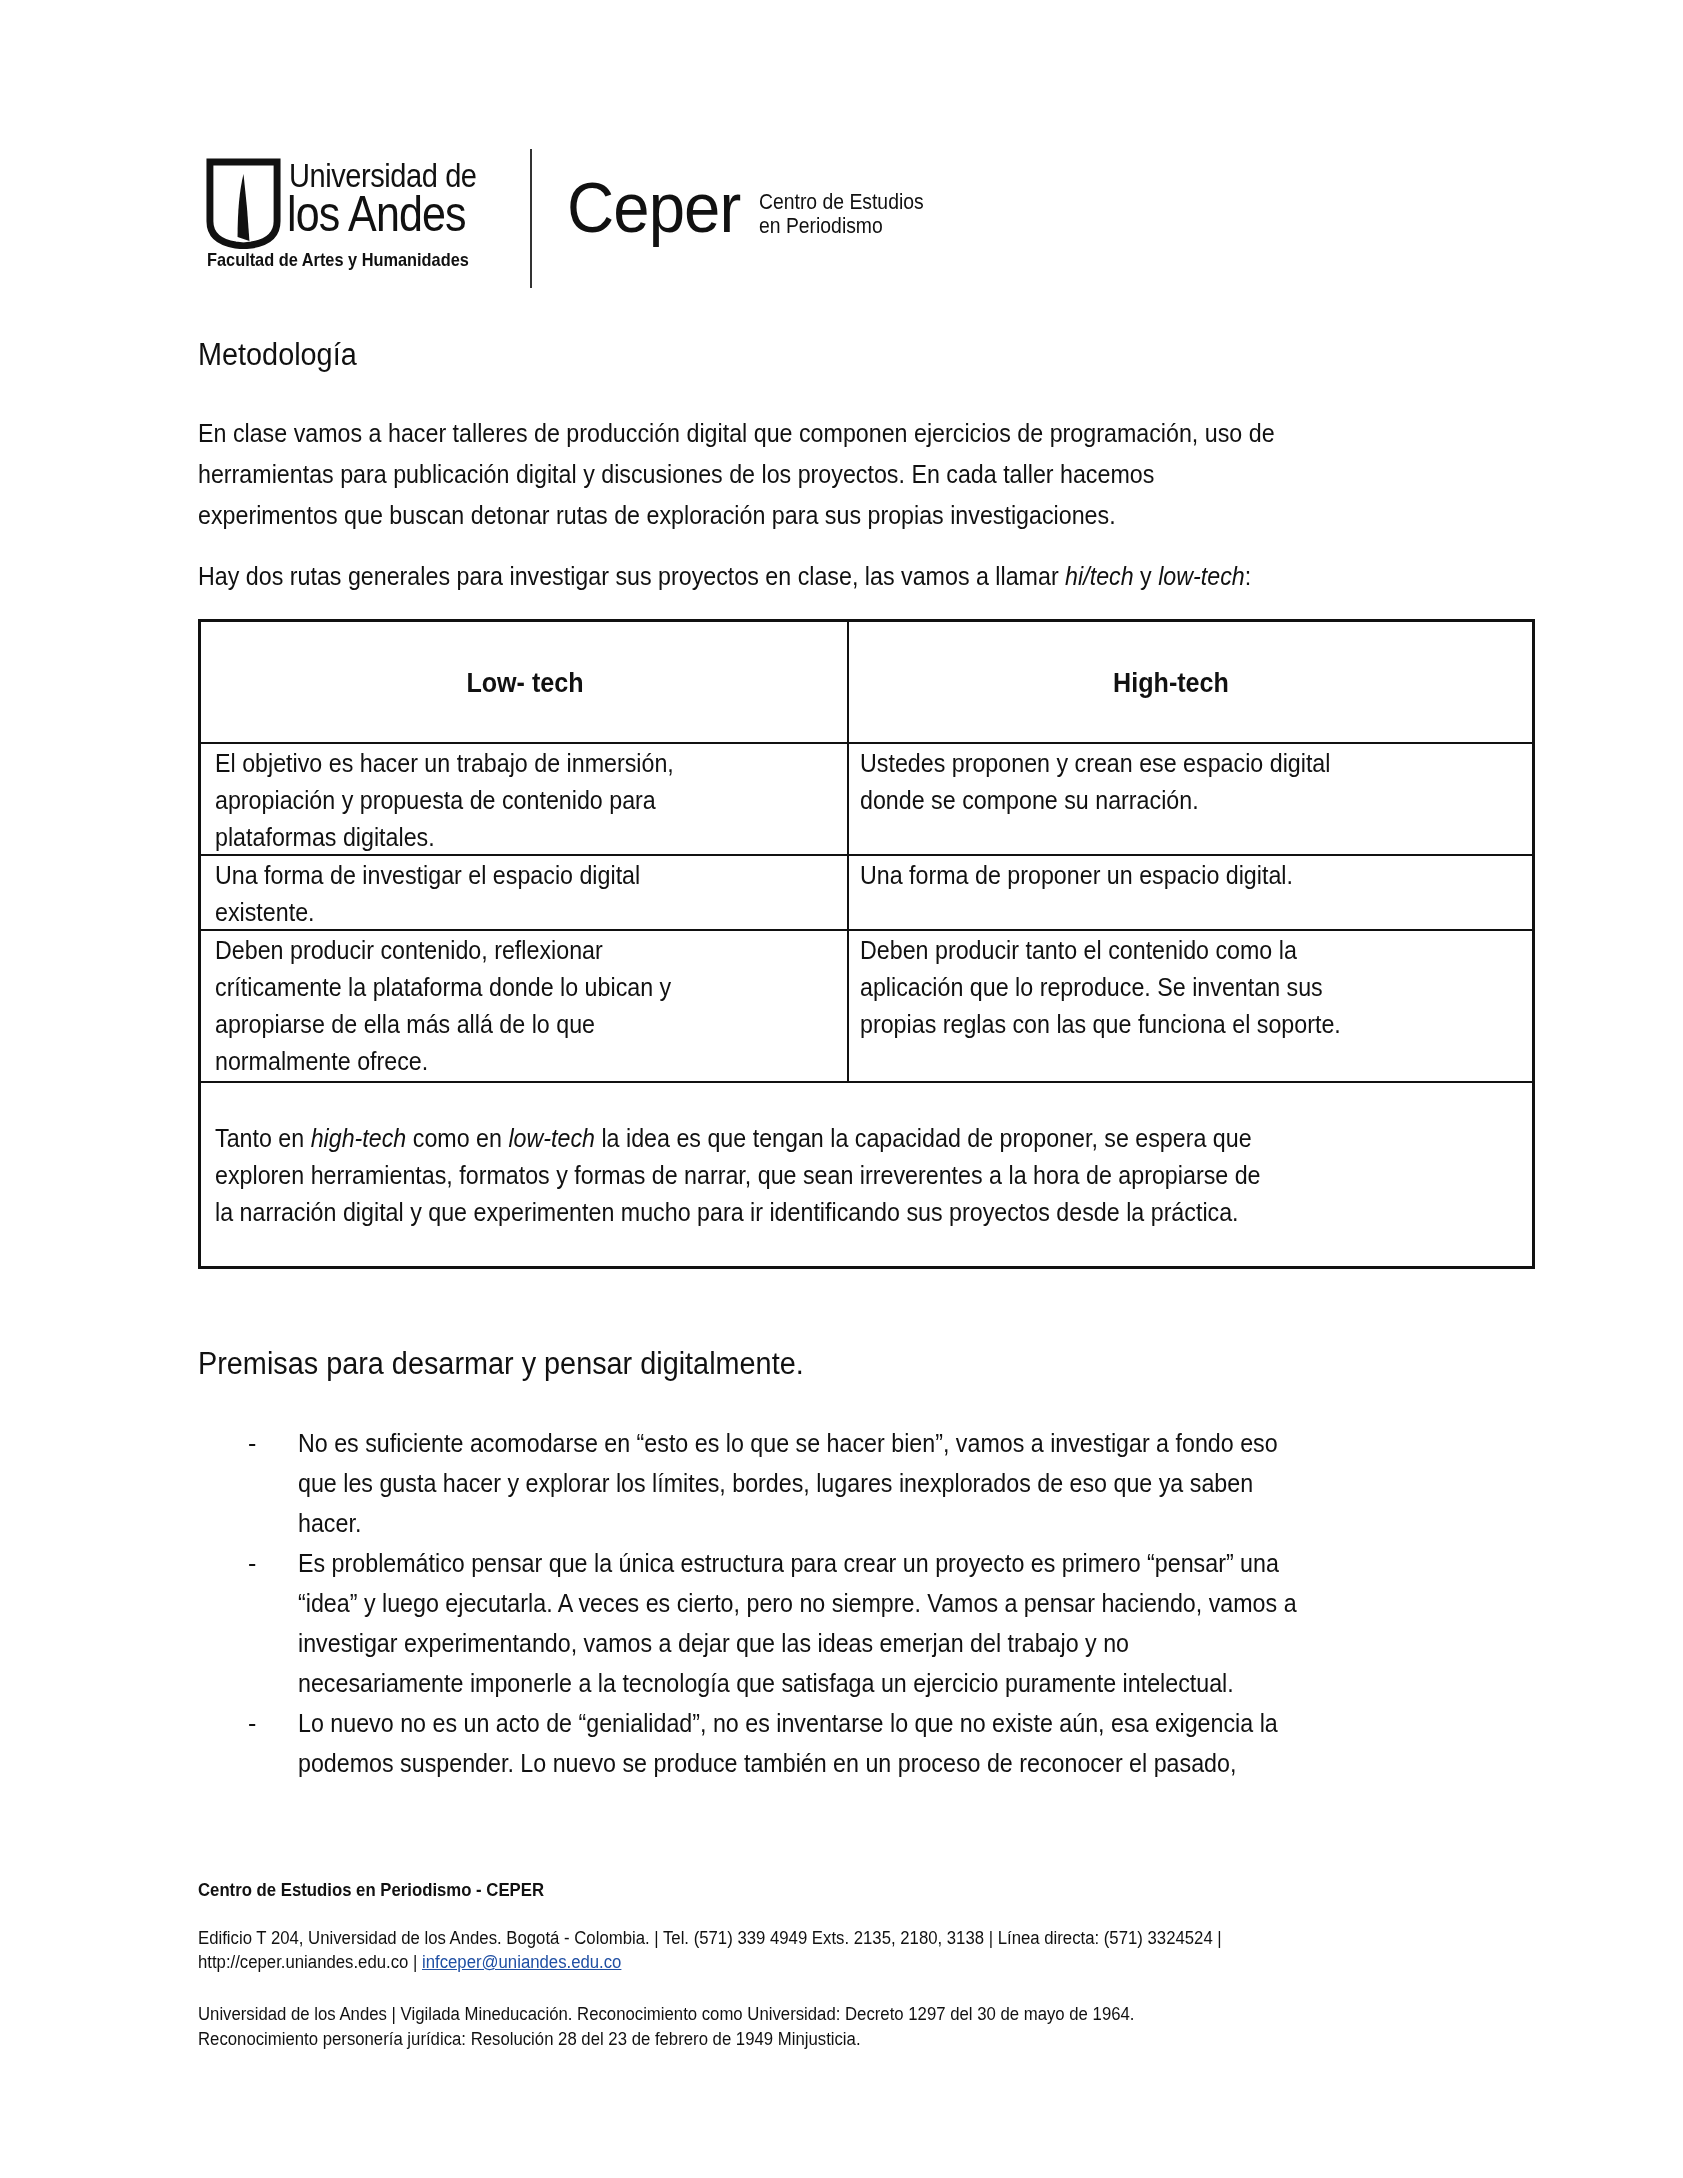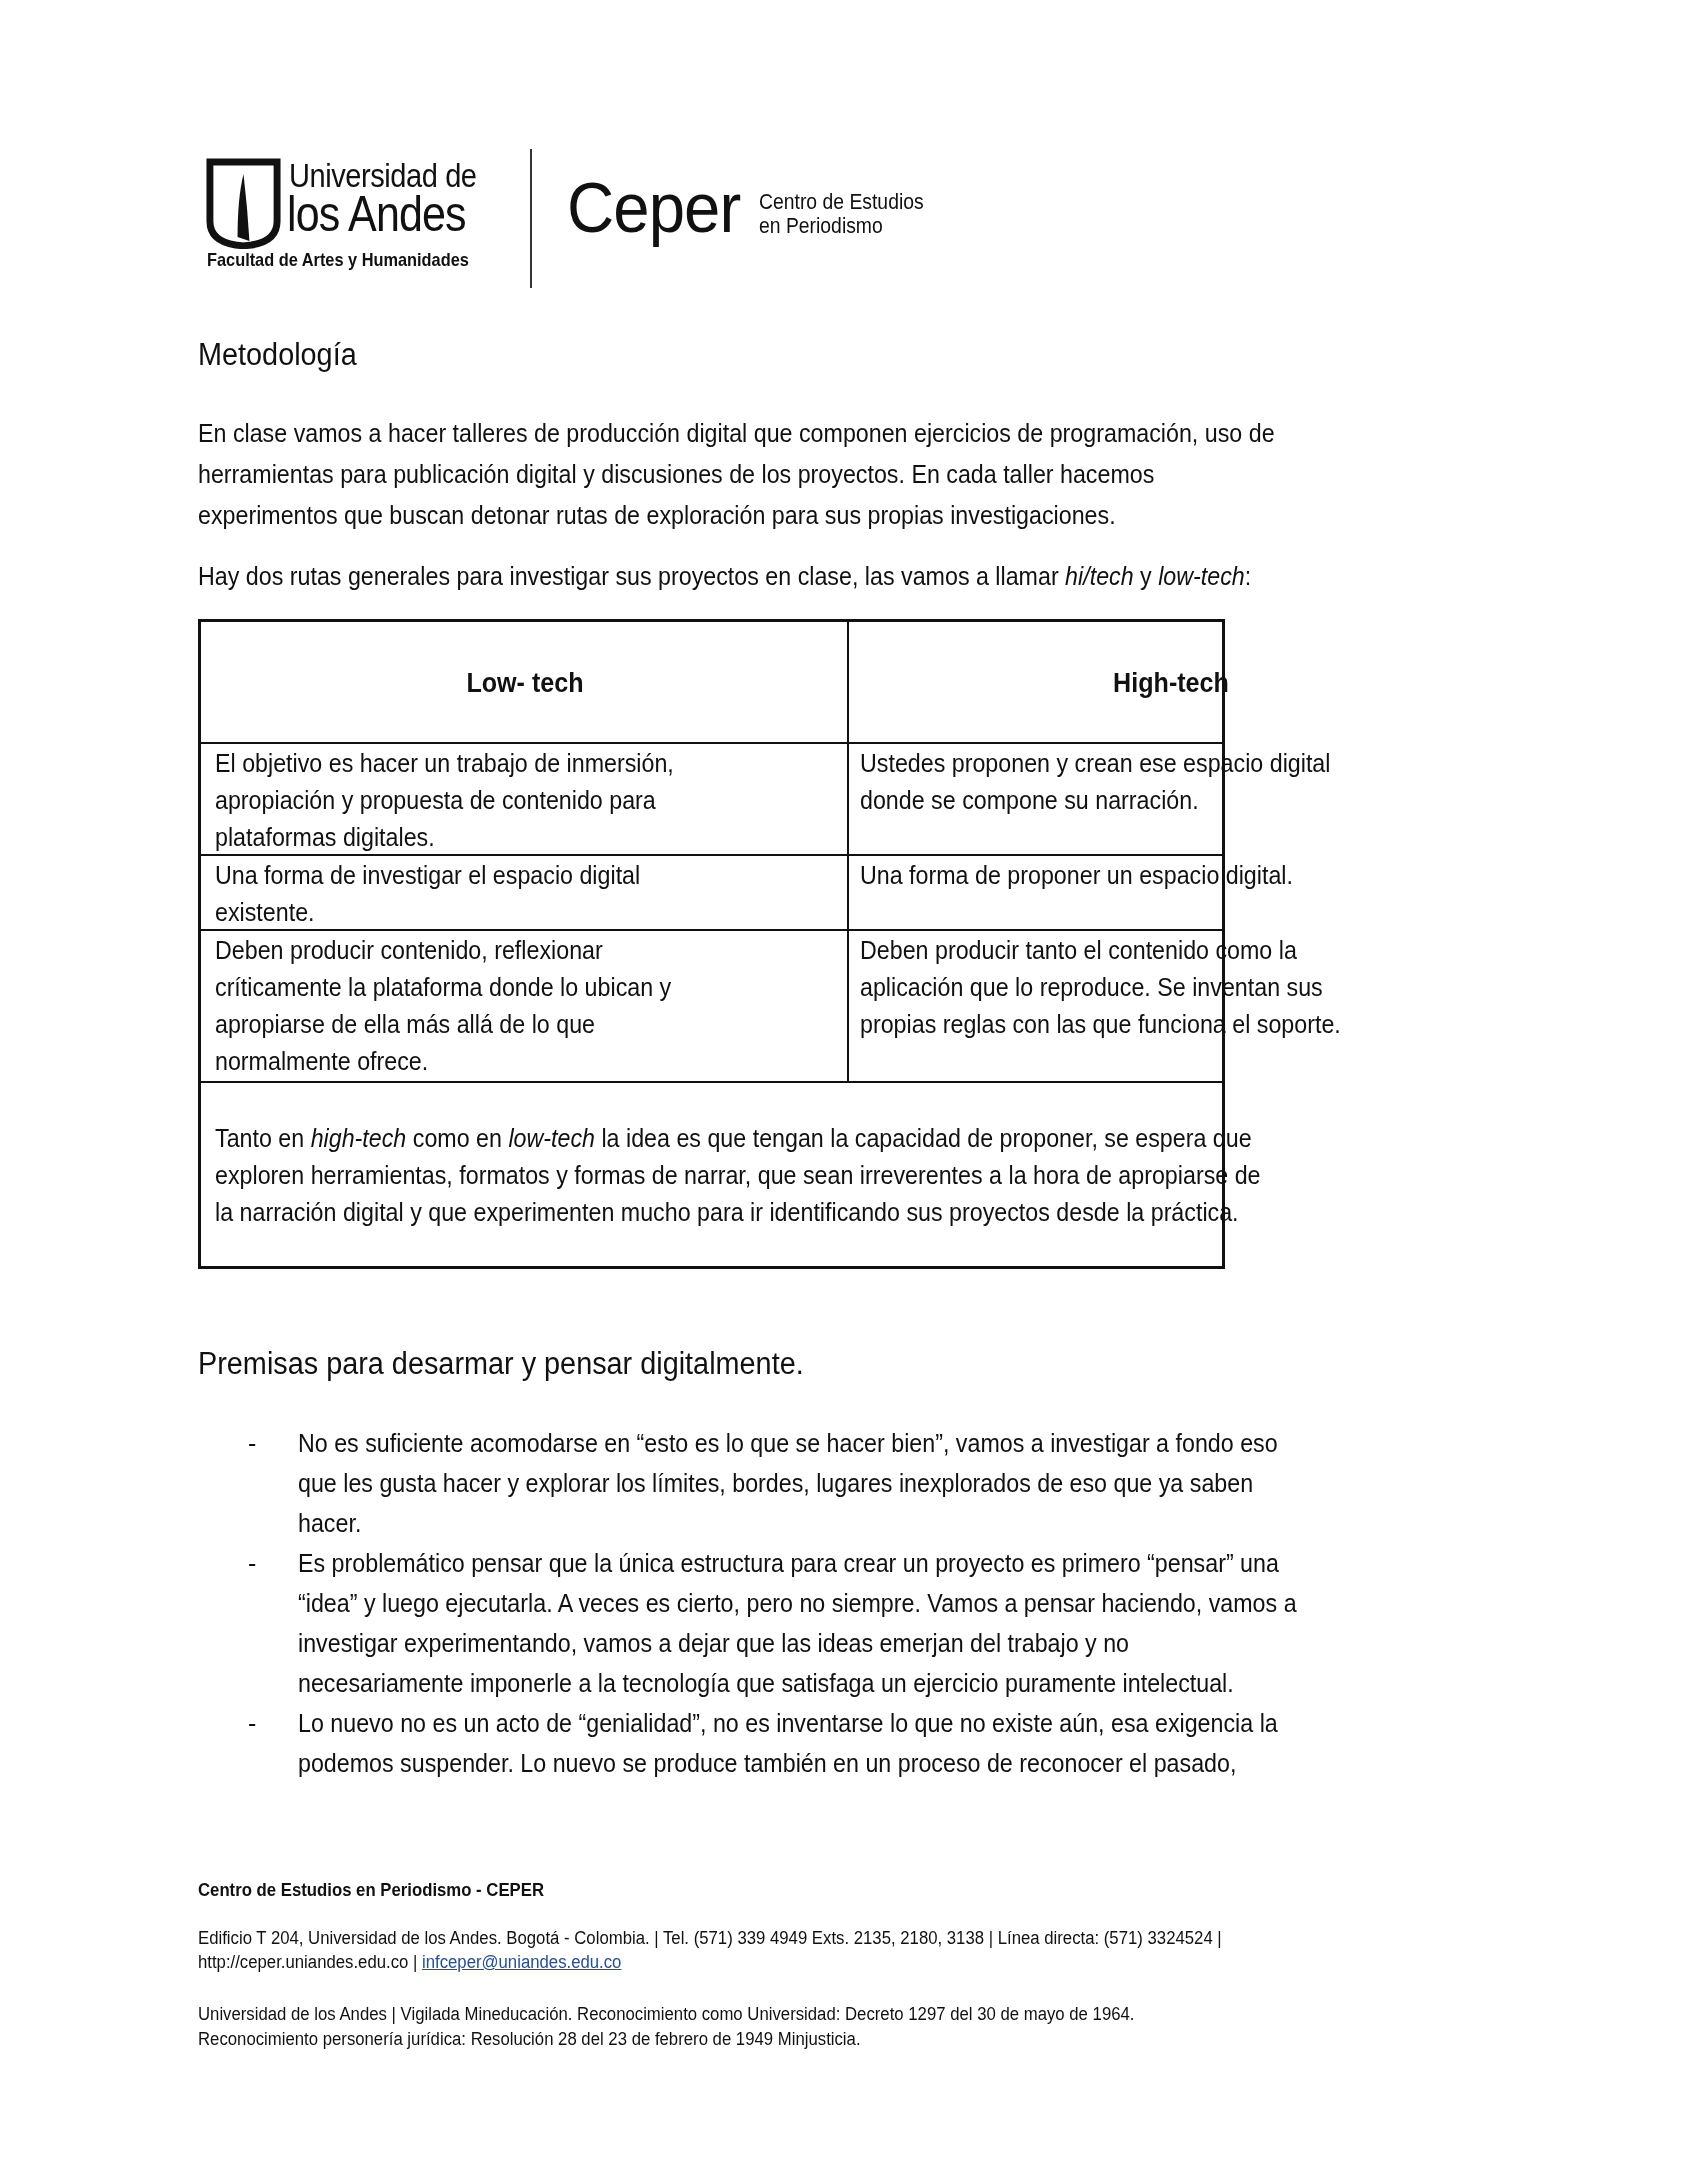--- a/index.html
+++ b/index.html
@@ -23,21 +23,21 @@
     
     .h-section { left: 198px; font-size: 31px; line-height: 36px; white-space: nowrap; transform: scaleX(0.93); transform-origin: left top; }
     .para {
       left: 198px; width: 1307px; font-size: 25px; line-height: 41px;
       transform: scaleX(0.93); transform-origin: left top;
     }
     .para .line { display: block; white-space: nowrap; }
     em { font-style: italic; }
 
     
-    .tbl { left: 198px; top: 619px; width: 1027px; height: 650px; border: 3px solid #111; box-sizing: border-box; }
+    .tbl { left: 198px; top: 619px; width: 1337px; height: 650px; border: 3px solid #111; box-sizing: border-box; }
     .tbl .vline { position: absolute; left: 646px; top: 0; width: 2px; height: 461px; background: #111; }
     .tbl .hline { position: absolute; left: 0; width: 100%; height: 2px; background: #111; }
     .cell { position: absolute; font-size: 25px; line-height: 37px; transform: scaleX(0.93); transform-origin: left top; }
     .cell .line { display: block; white-space: nowrap; }
     .th { position: absolute; font-size: 27px; font-weight: bold; line-height: 32px; text-align: center; width: 644px; transform: scaleX(0.93); }
 
     
     .bullets { left: 198px; top: 1423px; width: 1307px; font-size: 25px; line-height: 40px; }
     .bullet { position: relative; }
     .bullet .dash { position: absolute; left: 50px; top: 0; }

